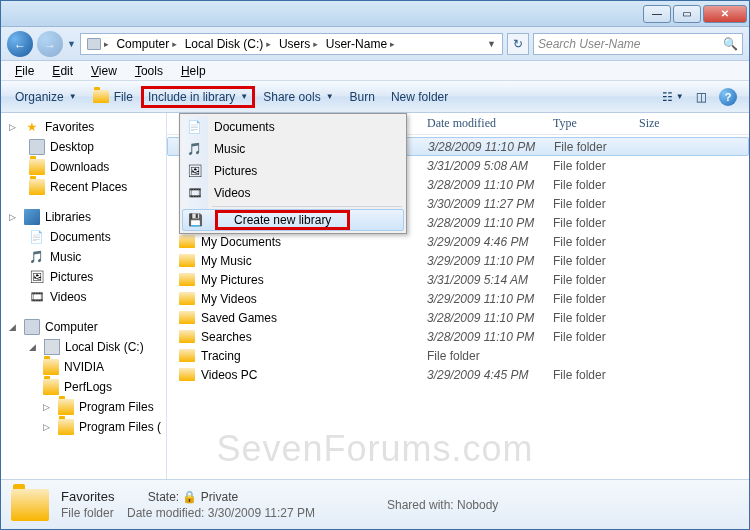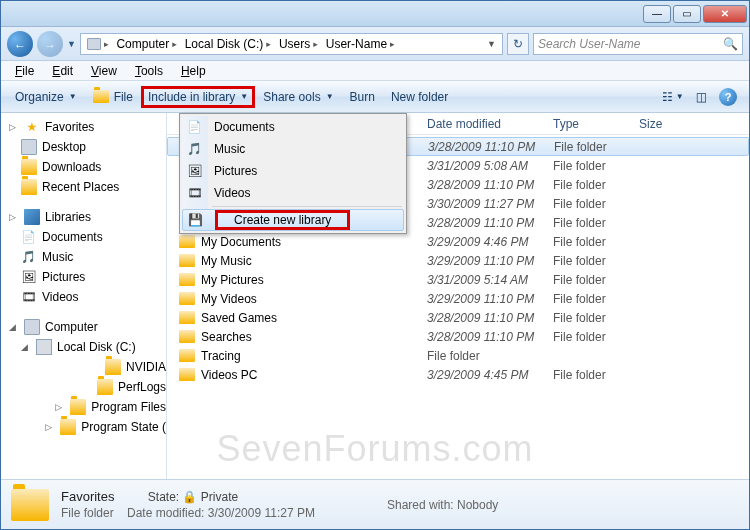--- a/index.html
+++ b/index.html
@@ -37,29 +37,29 @@
 .redbox { border: 3px solid #d80000; padding: 1px 4px !important; }
 .help { width:18px;height:18px;border-radius:9px;background:radial-gradient(circle at 30% 30%, #7fc3f5, #1e6bb8); color:#fff; display:flex;align-items:center;justify-content:center;font-weight:bold;font-size:11px; }
 
 
 .body { flex: 1; display: flex; overflow: hidden; }
 
 
 .navpane { width: 166px; background: #fff; border-right: 1px solid #d9e3ef; overflow-y: auto; padding: 4px 0; }
 .navgroup { margin-bottom: 10px; }
 .navitem { display: flex; align-items: center; gap: 5px; padding: 2px 0 2px 8px; }
-.navitem.child { padding-left: 20px; }
-.navitem.child2 { padding-left: 42px; justify-content: flex-end; }
+.navitem.child { padding-left: 28px; }
+.navitem.child2 { padding-left: 42px; }
 .navitem .exp { width: 10px; font-size: 9px; color: #666; }
 .navitem .ic { width: 16px; height: 16px; display:inline-flex; align-items:center; justify-content:center; }
 
 
 .filepane { flex: 1; background: #fff; display: flex; flex-direction: column; overflow: hidden; }
 .colheaders { height: 22px; display: flex; align-items: center; border-bottom: 1px solid #e4e9f0; color: #34547a; padding-left: 4px; }
-.colheaders .col { padding: 0 8px; }
+.colheaders .col { padding: 0 8px; font-family: Liberation Serif, serif; }
 .col.name { width: 248px; }
 .col.date { width: 126px; }
 .col.type { width: 86px; }
 .col.size { flex: 1; }
 .rows { flex:1; overflow:hidden; padding-top:2px; }
 .row { display: flex; align-items: center; height: 19px; padding-left: 4px; }
 .row.sel { background: linear-gradient(to bottom, #eaf3fc, #d6e8fa); border: 1px solid #a8cdee; border-radius: 2px; }
 .row .cell { padding: 0 8px; white-space: nowrap; overflow: hidden; }
 .row .cell.name { width: 248px; display:flex; align-items:center; gap:6px; }
 .row .cell.date { width: 126px; color: #555; font-style: italic; }
@@ -243,21 +243,21 @@
             <span>PerfLogs</span>
           </div>
         <div class="navitem child2">
             <span class="exp">▷</span>
             <span class="ic folder-ic"></span>
             <span>Program Files</span>
           </div>
         <div class="navitem child2">
             <span class="exp">▷</span>
             <span class="ic folder-ic"></span>
-            <span>Program State ( </span>
+            <span>Program Files ( </span>
           </div>
       </div>
     </div>
 
     <div class="filepane">
       <div class="colheaders">
         <div class="col name">Name</div>
         <div class="col date">Date modified</div>
         <div class="col type">Type</div>
         <div class="col size">Size</div>

